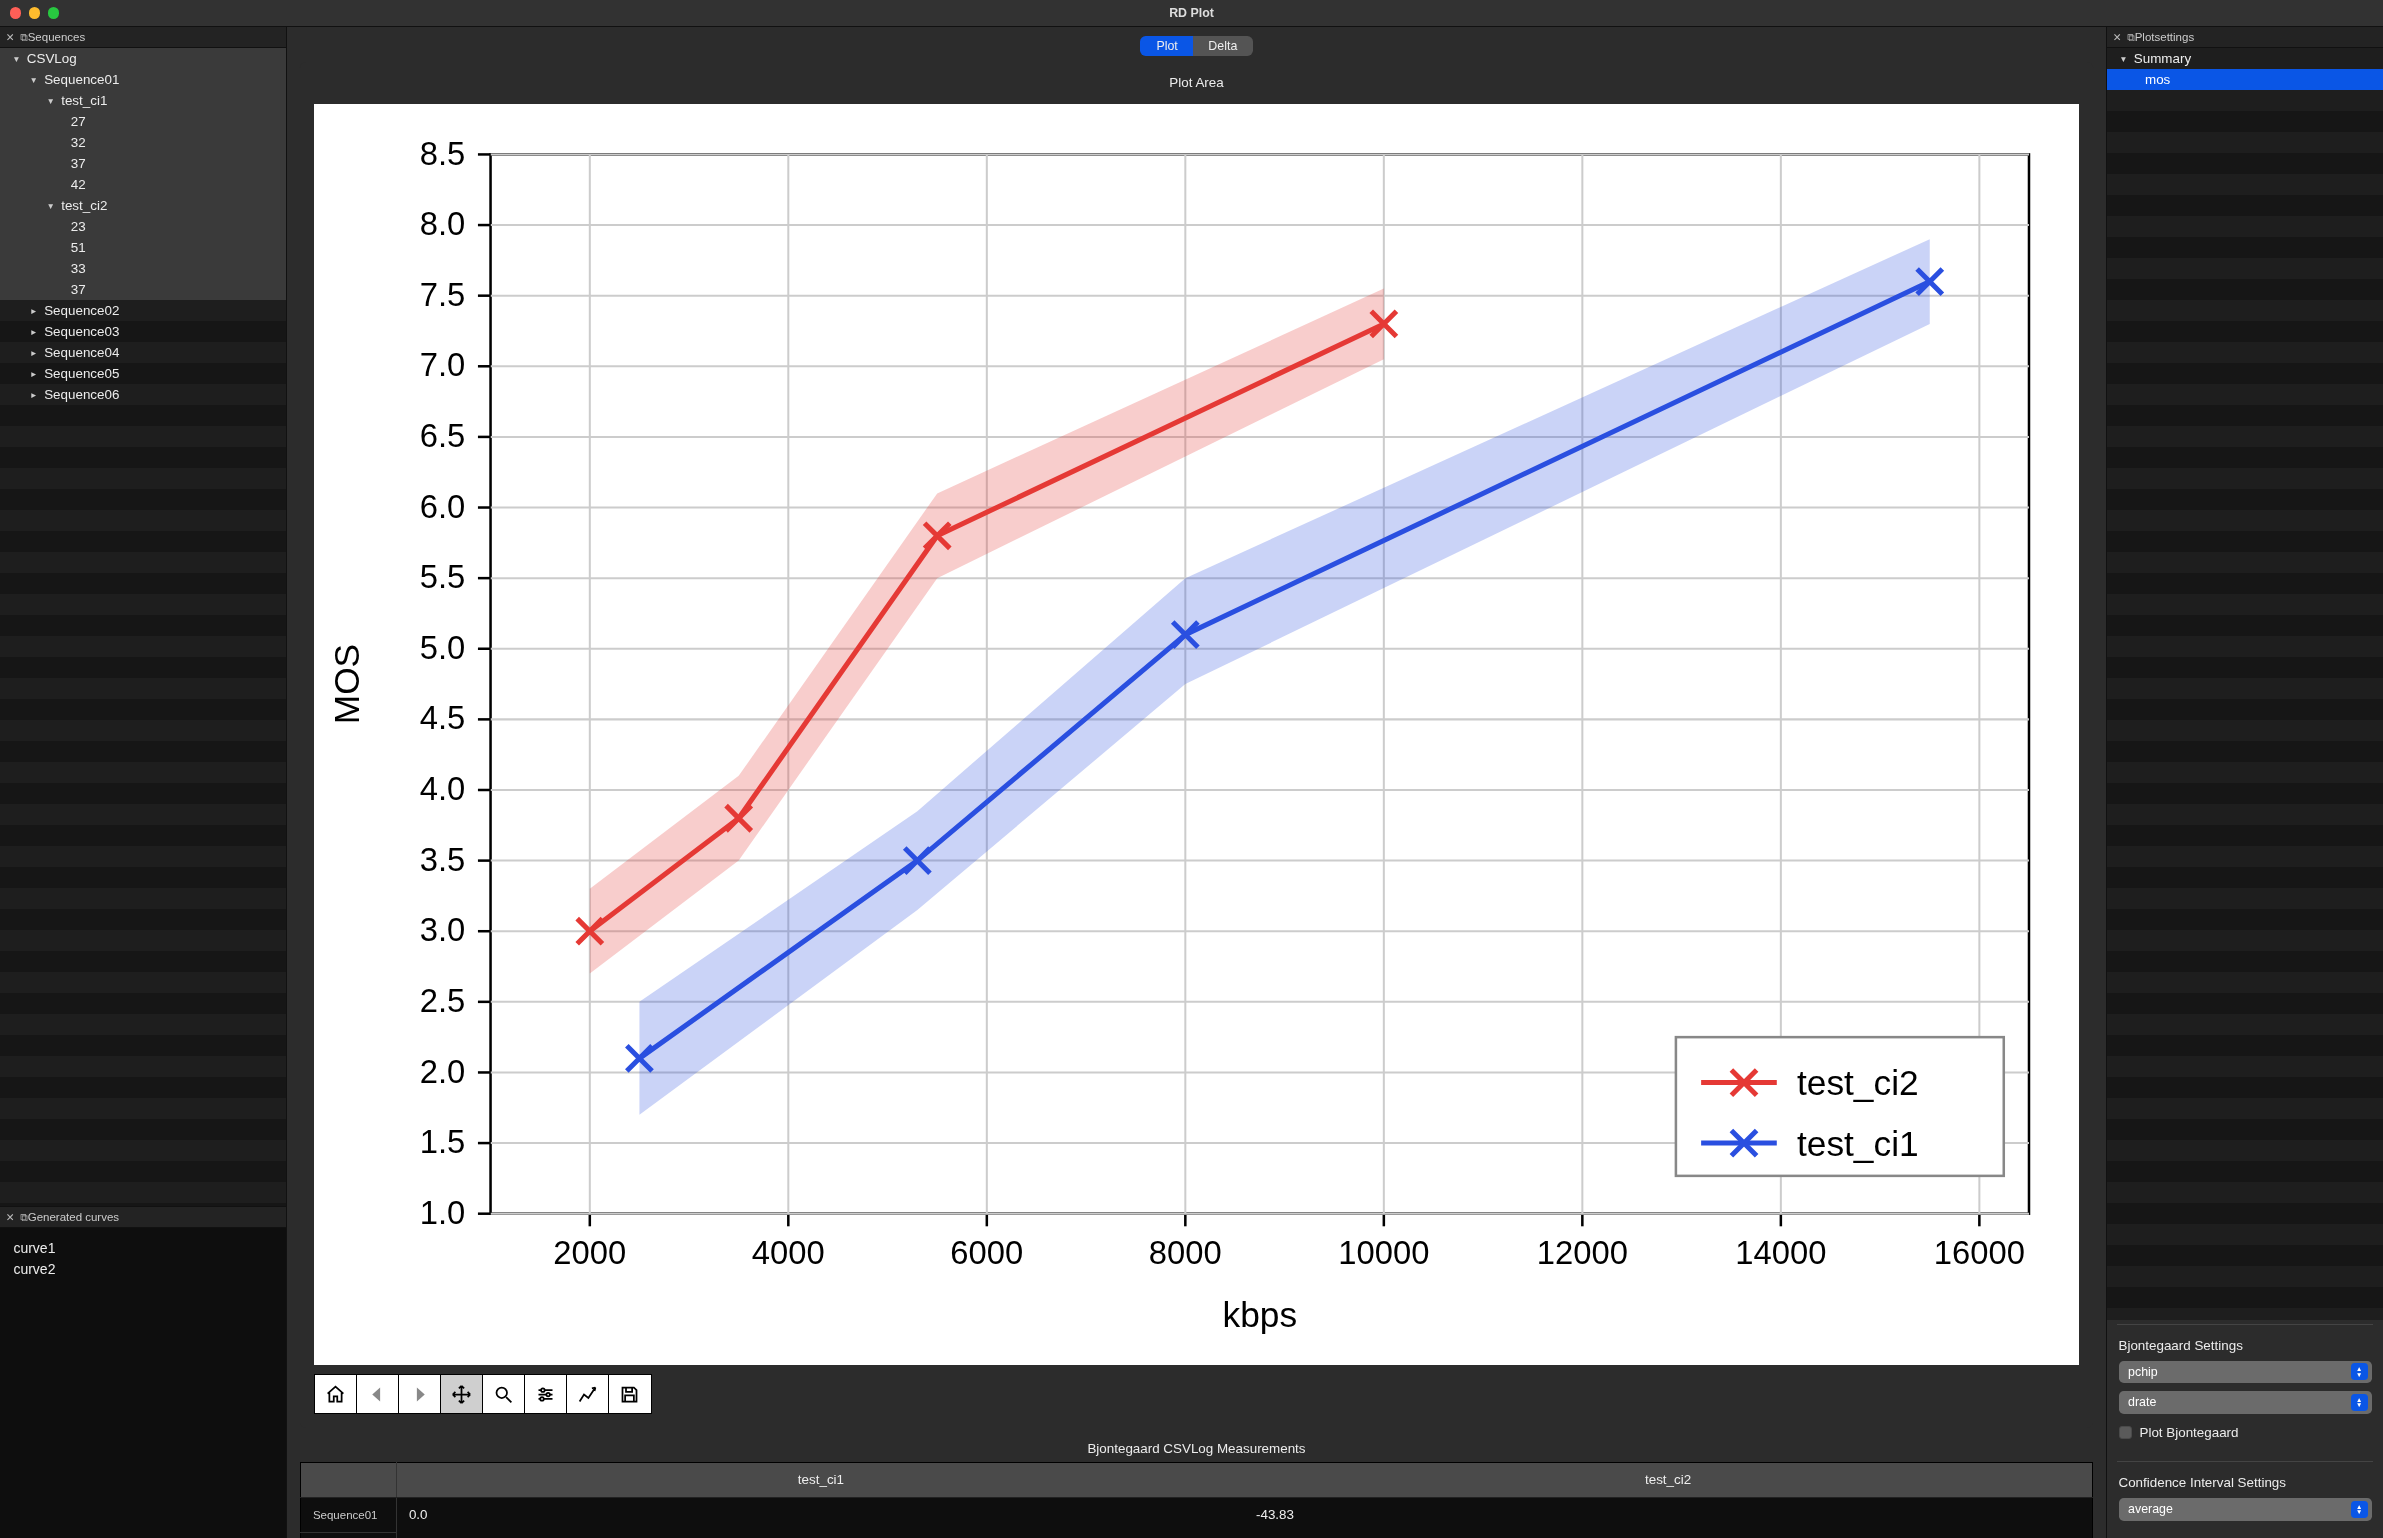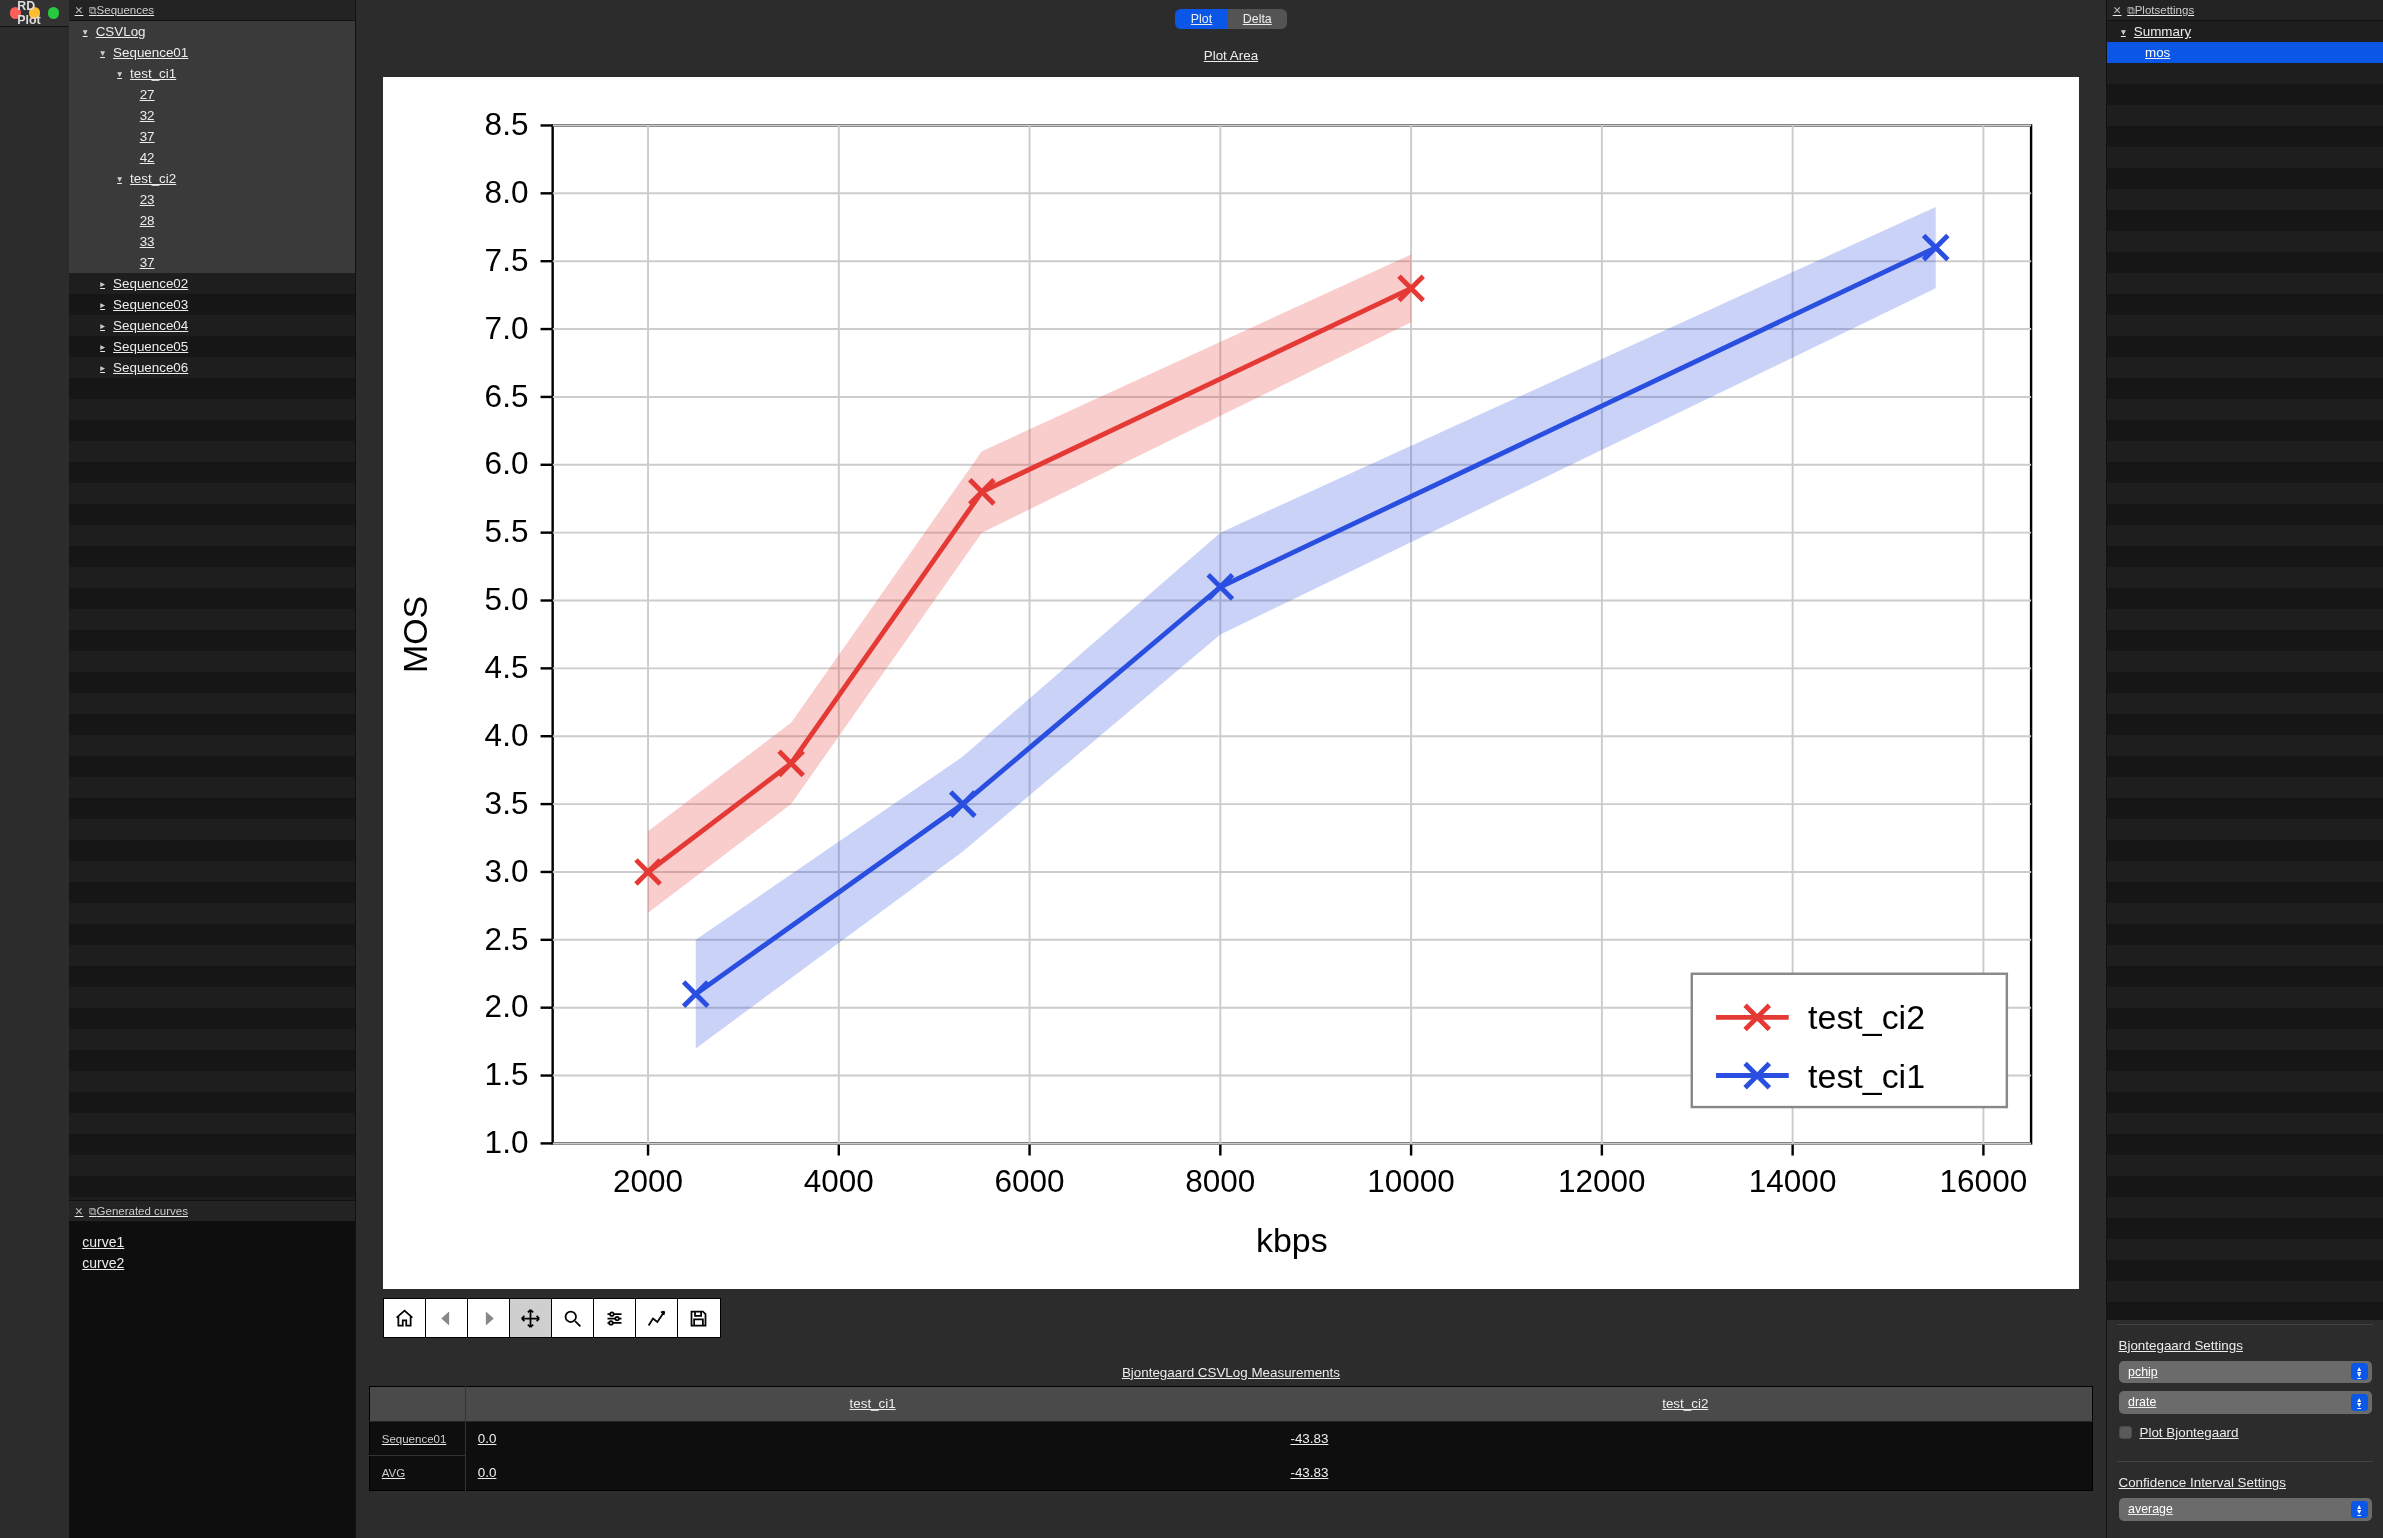--- a/index.html
+++ b/index.html
@@ -25,24 +25,23 @@
   html, body {
     margin: 0; padding: 0;
     height: 100%;
     font-family: -apple-system, "Helvetica Neue", Arial, sans-serif;
     font-size: 13.4px;
     color: var(--text);
     background: var(--bg-main);
   }
   .window {
     display: flex;
-    flex-direction: row;
+    flex-direction: column;
     height: 100vh;
     width: 100%;
-    text-decoration: underline;
   }
   
   .titlebar {
     height: 27px;
     background: #323232;
     display: flex;
     align-items: center;
     padding: 0 9.6px;
     border-bottom: 1px solid #111;
     position: relative;
@@ -325,21 +324,21 @@
             </div>
 
           <div class="tree-row L2 sel-bg">
             <span class="caret">▾</span>
             <span class="lbl">test_ci2</span>
           </div>
           <div class="tree-row L3 sel-bg">
               <span class="lbl">23</span>
             </div>
           <div class="tree-row L3 sel-bg">
-              <span class="lbl">28</span>
+              <span class="lbl">51</span>
             </div>
           <div class="tree-row L3 sel-bg">
               <span class="lbl">33</span>
             </div>
           <div class="tree-row L3 sel-bg">
               <span class="lbl">37</span>
             </div>
 
           <div class="tree-row L1 row-base">
               <span class="caret">▸</span>

